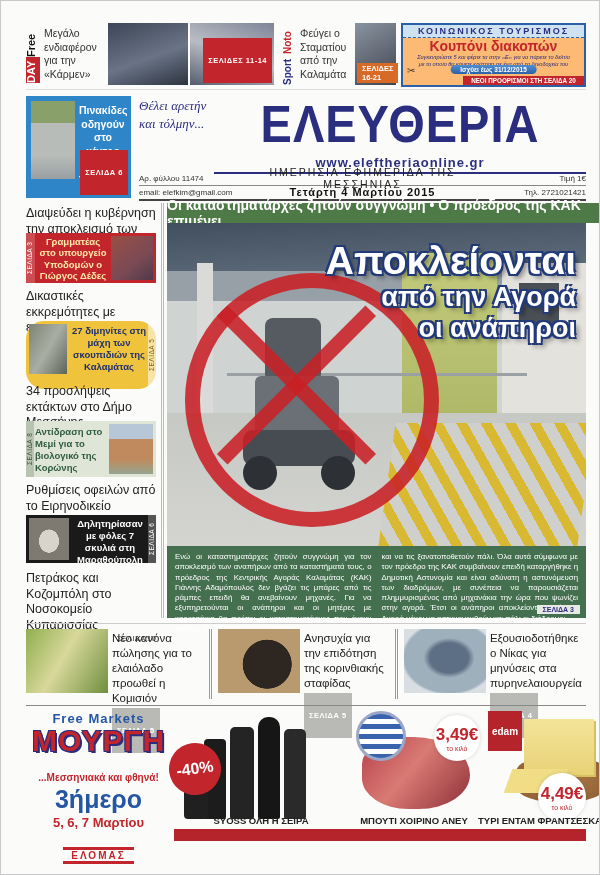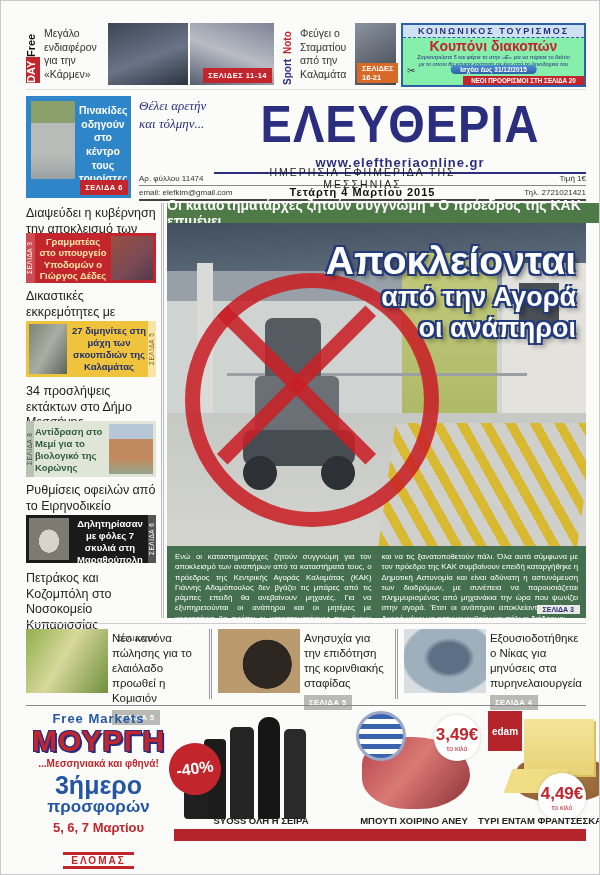--- a/index.html
+++ b/index.html
@@ -1,20 +1,20 @@
 <!DOCTYPE html>
 <html><head>
 <meta charset="utf-8">
 <style>
   html,body{margin:0;padding:0;background:#e8e8e6;font-family:"Liberation Sans",sans-serif;}
   #page{position:relative;width:600px;height:875px;background:#fbfbfa;margin:0 auto;overflow:hidden;
         border:1px solid #c9c9c9;box-sizing:border-box;}
   .abs{position:absolute;}
   .ph{background:linear-gradient(135deg,#b8bcc0,#8d9298 60%,#6f757c);}
-  .badge-red{background:#c2262c;color:#fff;font-size:7.5px;font-weight:bold;padding:3px 5px;letter-spacing:.5px;}
+  .badge-red{background:#c2262c;color:#fff;font-size:7.5px;font-weight:bold;padding:18px 5px;letter-spacing:.5px;}
   .badge-orange{background:#d86a28;color:#fff;font-size:7.5px;font-weight:bold;padding:1px 5px;}
   .pagesmall{font-size:8px;color:#444;text-align:right;}
   .vbadge{writing-mode:vertical-rl;transform:rotate(180deg);font-size:6.5px;color:#fff;
           letter-spacing:.5px;text-align:center;background:rgba(255,255,255,.18);}
   .s-title{font-size:12.5px;color:#222;line-height:1.25;}
   .navy{color:#2b2e7e;}
   .hrule{background:#999;height:1px;}
   .sep-double{width:0;border-left:3px double #9a9a9a;}
   .news-cap{font-size:11.5px;color:#222;line-height:1.3;}
   .price-circle{background:#fff;border-radius:50%;display:flex;flex-direction:column;align-items:center;
@@ -43,21 +43,21 @@
   <div class="abs" style="left:282px;top:22px;width:113px;height:62px;">
     <div class="abs" style="left:0;top:0;width:13px;height:62px;display:flex;flex-direction:column;">
       <span class="vlogo" style="font-size:10px;color:#c2262c;height:31px;">Noto</span>
       <span class="vlogo" style="font-size:10px;color:#2b2e7e;height:31px;">Sport</span>
     </div>
     <div class="abs" style="left:17px;top:4px;width:52px;font-size:10.5px;color:#333;line-height:1.3;">Φεύγει ο Σταματίου από την Καλαμάτα</div>
     <div class="abs ph" style="left:72px;top:0;width:41px;height:62px;background:linear-gradient(150deg,#8a93a0,#5d646f 60%,#3f4550);"></div>
     <div class="abs badge-orange" style="left:74px;bottom:2px;">ΣΕΛΙΔΕΣ 16-21</div>
   </div>
 
-  <div class="abs" style="left:400px;top:22px;width:185px;height:64px;border:2px solid #2b5fa8;background:#86efac;box-sizing:border-box;">
+  <div class="abs" style="left:400px;top:22px;width:185px;height:64px;border:2px solid #2b5fa8;background:#fdba74;box-sizing:border-box;">
     <div style="background:#cfe2f2;color:#2b2e7e;font-weight:bold;font-size:9px;letter-spacing:2px;text-align:center;padding:1px 0;border-bottom:1px dashed #2b5fa8;">ΚΟΙΝΩΝΙΚΟΣ ΤΟΥΡΙΣΜΟΣ</div>
     <div style="color:#c2262c;font-weight:bold;font-size:14px;text-align:center;line-height:1.1;margin-top:1px;">Κουπόνι διακοπών</div>
     <div style="color:#2b2e7e;font-size:5.6px;font-style:italic;text-align:center;line-height:1.25;padding:0 14px;">Συγκεντρώστε 5 και φέρτε τα στην «Ε» για να πάρετε το δελτίο με το οποίο θα κάνετε κράτηση σε ένα από τα ξενοδοχεία του προγράμματος</div>
     <div style="position:absolute;left:50%;transform:translateX(-50%);bottom:11px;background:linear-gradient(#4f8fd0,#2b5fa8);color:#fff;font-size:6.5px;font-weight:bold;padding:1px 10px;border-radius:6px;">Ισχύει έως 31/12/2015</div>
     <span class="abs" style="left:4px;bottom:9px;font-size:10px;color:#333;">✂</span>
     <div style="position:absolute;right:0;bottom:0;left:60px;background:#c2262c;color:#fff;font-size:6.3px;font-weight:bold;text-align:center;padding:1px 2px;">ΝΕΟΙ ΠΡΟΟΡΙΣΜΟΙ ΣΤΗ ΣΕΛΙΔΑ 20</div>
   </div>
 
   <div class="abs hrule" style="left:25px;top:88px;width:560px;background:#ddd;"></div>
 
@@ -97,21 +97,21 @@
     <div class="vbadge" style="width:9px;">ΣΕΛΙΔΑ 3</div>
     <div style="flex:1;color:#ffe9a8;font-weight:bold;font-size:9.5px;line-height:1.2;text-align:center;padding:3px 2px;">Γραμματέας στο υπουργείο Υποδομών ο Γιώργος Δέδες</div>
     <div class="ph" style="width:42px;height:44px;margin:3px 3px 0 0;background:linear-gradient(140deg,#9a4f43,#7a4a55 60%,#51394a);"></div>
   </div>
 
   <div class="abs" style="left:25px;top:288px;width:130px;">
     <div class="s-title">Δικαστικές εκκρεμότητες με εργαζόμενους του Stage</div>
     <div class="pagesmall">ΣΕΛΙΔΑ 4</div>
   </div>
 
-  <div class="abs" style="left:25px;top:320px;width:130px;height:56px;background:#f0c33c;display:flex;">
+  <div class="abs" style="left:25px;top:320px;width:130px;height:68px;background:#f0c33c;display:flex;border-radius:18px;">
     <div class="ph" style="width:38px;height:50px;margin:3px;background:linear-gradient(120deg,#7c8472,#a9aea4 50%,#5c6358);"></div>
     <div style="flex:1;color:#1d2f6e;font-weight:bold;font-size:9.5px;line-height:1.25;text-align:center;padding:4px 1px;">27 διμηνίτες στη μάχη των σκουπιδιών της Καλαμάτας</div>
     <div class="vbadge" style="width:8px;background:rgba(255,255,255,.55);color:#7a6414;">ΣΕΛΙΔΑ 5</div>
   </div>
 
   <div class="abs" style="left:25px;top:383px;width:130px;">
     <div class="s-title">34 προσλήψεις εκτάκτων στο Δήμο Μεσσήνης</div>
     <div class="pagesmall">ΣΕΛΙΔΑ 7</div>
   </div>
 
@@ -205,23 +205,22 @@
     </div>
   </div>
 
   <div class="abs hrule" style="left:25px;top:704px;width:560px;background:#888;"></div>
 
   <div class="abs" style="left:25px;top:710px;width:560px;height:150px;">
 
     <div class="abs" style="left:0;top:0;width:145px;height:145px;text-align:center;">
       <div style="color:#2456a4;font-weight:bold;font-size:13px;letter-spacing:1px;">Free Markets</div>
       <div style="color:#c2262c;font-weight:bold;font-size:30px;line-height:1;letter-spacing:1px;text-shadow:-1px -1px 0 #2b2e7e,1px -1px 0 #2b2e7e,-1px 1px 0 #2b2e7e,2px 2px 0 #2b2e7e;">ΜΟΥΡΓΗ</div>
-      <div style="color:#c2262c;font-weight:bold;font-size:10px;margin-top:2px;text-align:center;">...Μεσσηνιακά και φθηνά!</div>
+      <div style="color:#c2262c;font-weight:bold;font-size:10px;margin-top:16px;text-align:center;">...Μεσσηνιακά και φθηνά!</div>
       <div style="color:#2456a4;font-weight:bold;font-size:25px;line-height:1;margin-top:4px;">3ήμερο</div>
-      <div style="color:#2456a4;font-weight:bold;font-size:17px;line-height:1.1;">προσφορών</div>
       <div style="color:#c2262c;font-weight:bold;font-size:13px;margin-top:3px;">5, 6, 7 Μαρτίου</div>
       <div style="margin-top:17px;border-top:3px solid #c2262c;border-bottom:3px solid #c2262c;display:inline-block;padding:0 8px;color:#c2262c;font-weight:bold;font-size:10px;letter-spacing:2px;">ΕΛΟΜΑΣ</div>
     </div>
 
     <div class="abs" style="left:150px;top:0;width:170px;height:116px;">
       <div class="abs" style="left:28px;top:28px;width:22px;height:80px;background:#1c1c1c;border-radius:4px 4px 2px 2px;"></div>
       <div class="abs" style="left:54px;top:16px;width:24px;height:92px;background:#242424;border-radius:5px 5px 2px 2px;"></div>
       <div class="abs" style="left:82px;top:6px;width:22px;height:102px;background:#161616;border-radius:10px 10px 2px 2px;"></div>
       <div class="abs" style="left:108px;top:18px;width:22px;height:90px;background:#2a2a2a;border-radius:5px 5px 2px 2px;"></div>
       <div class="abs" style="left:8px;top:52px;width:24px;height:56px;background:#202020;border-radius:4px;"></div>

